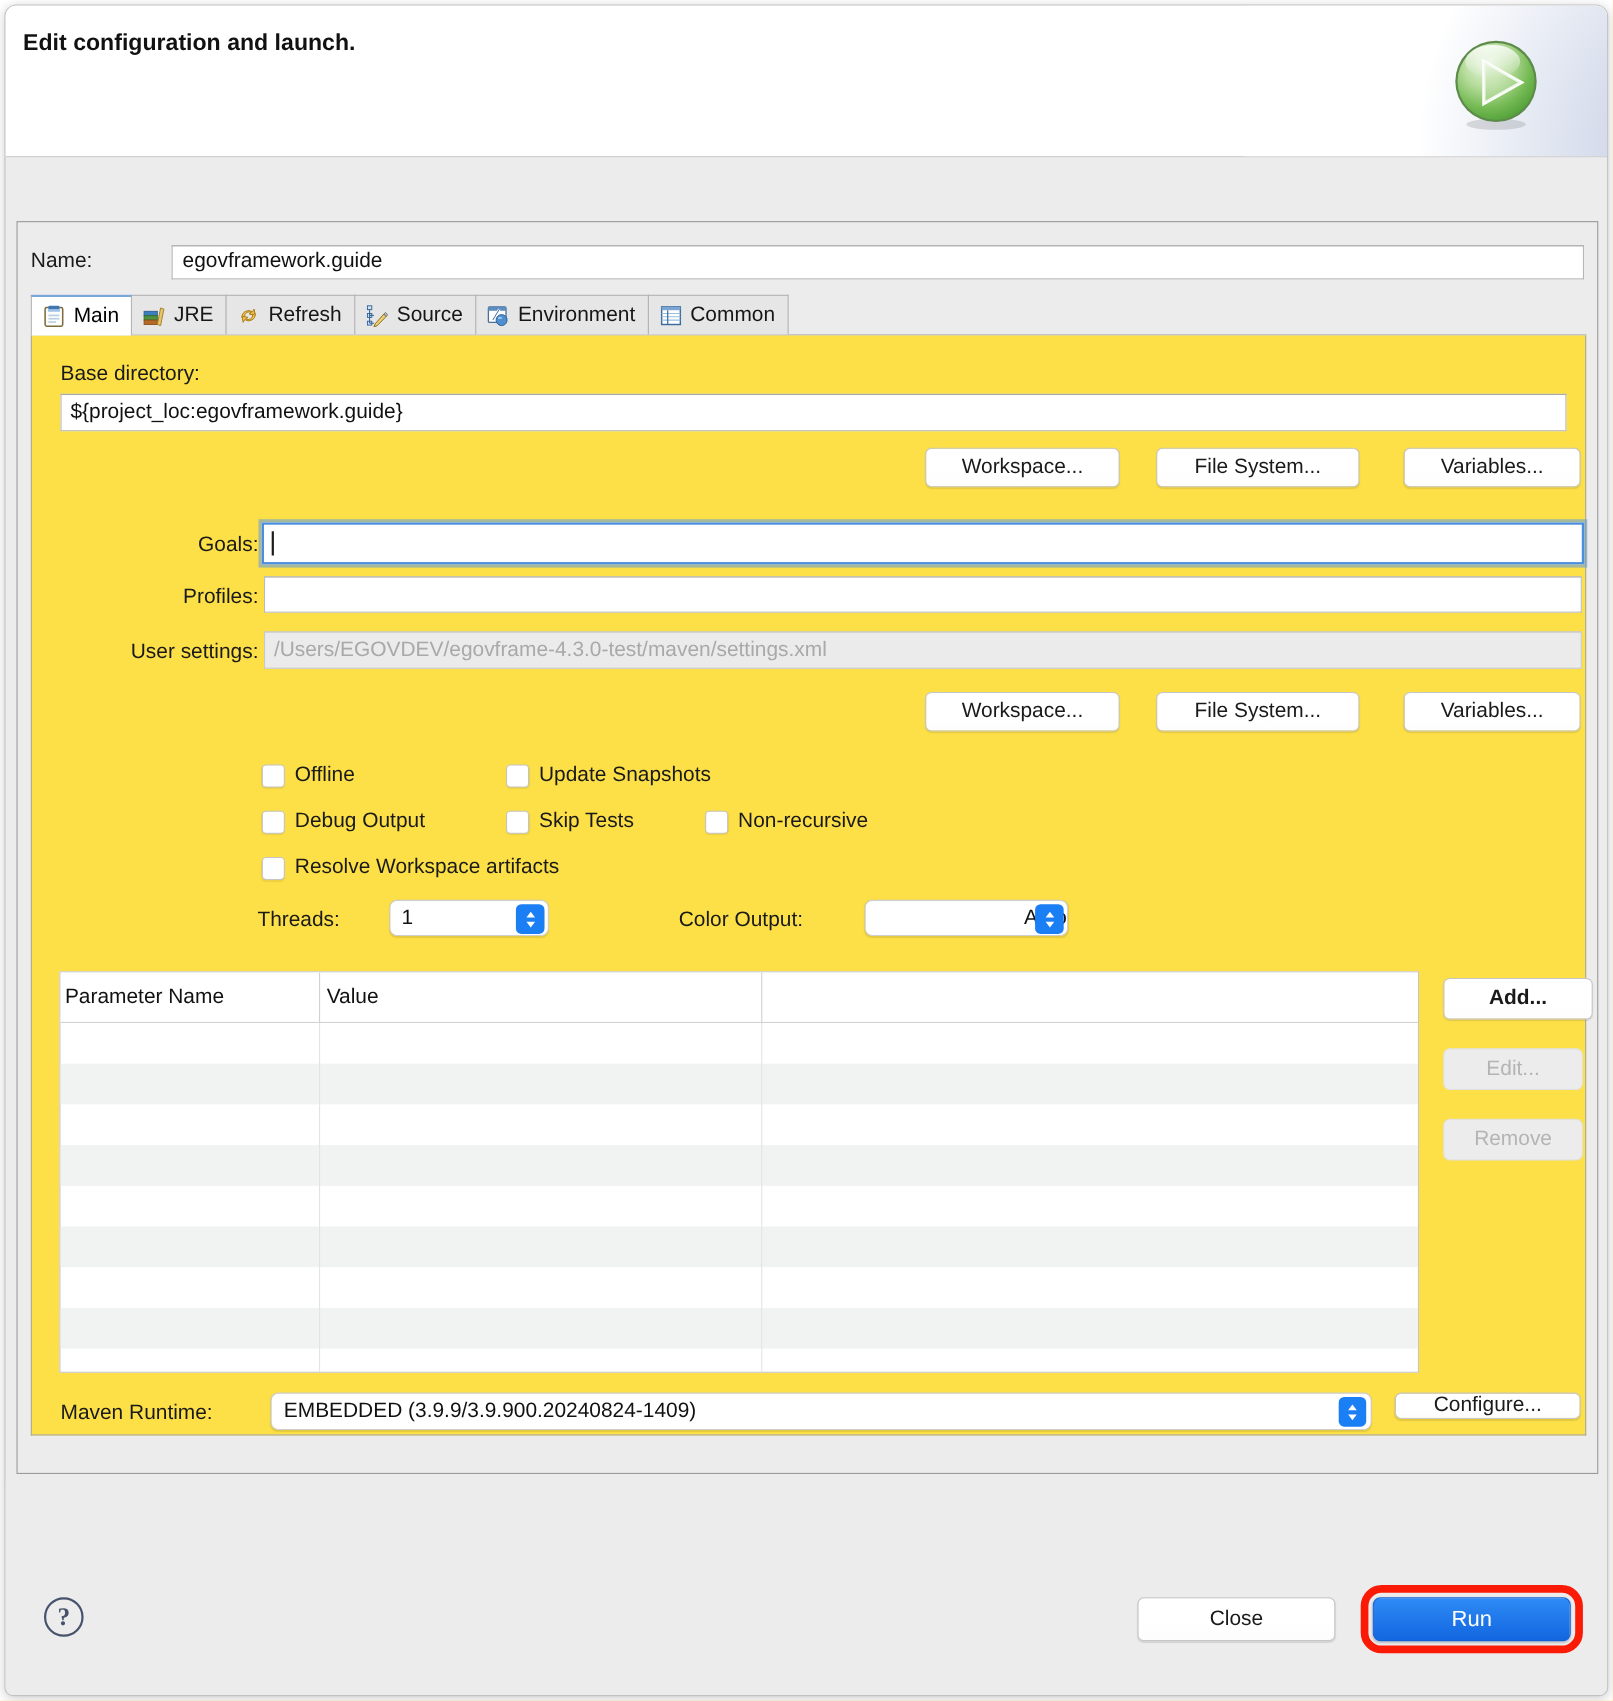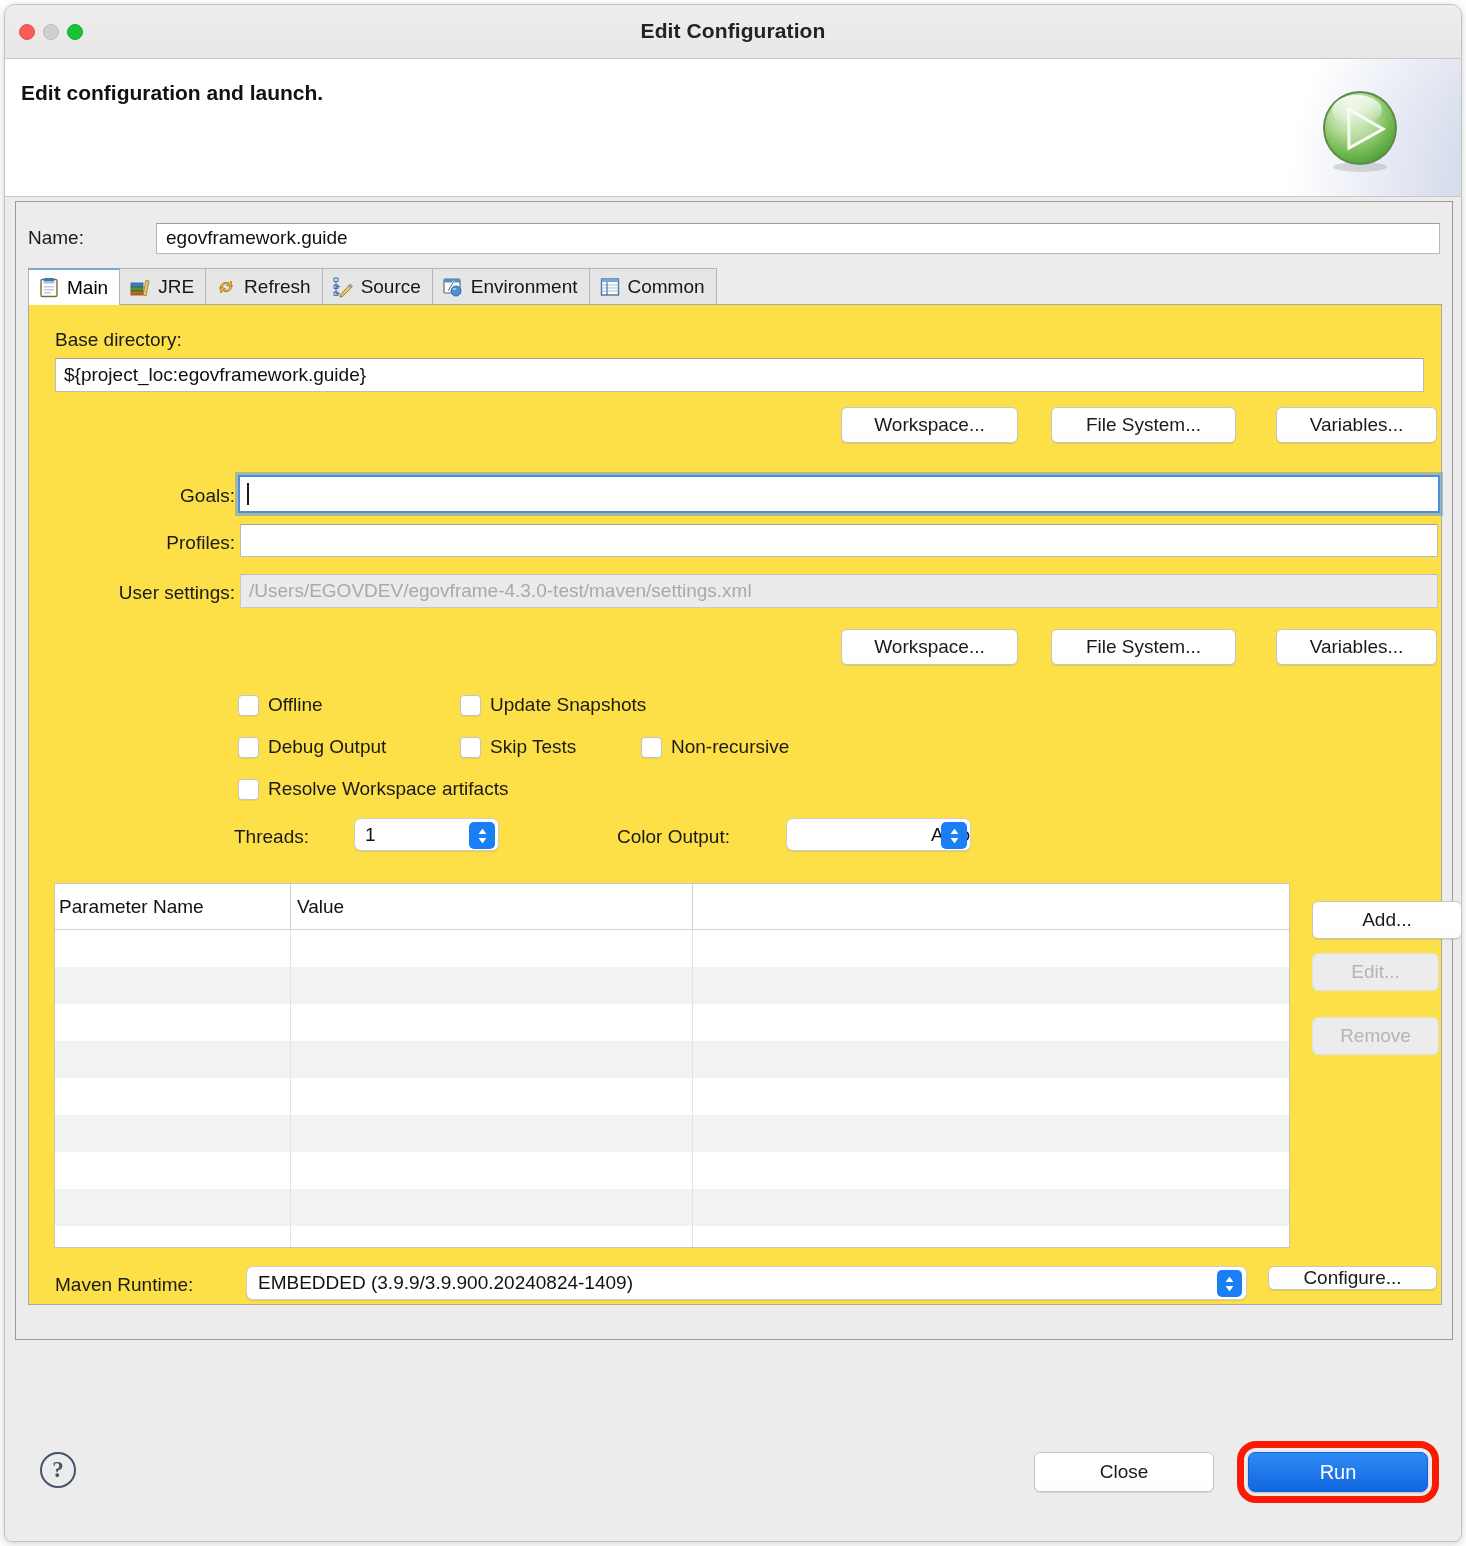--- a/index.html
+++ b/index.html
@@ -293,28 +293,20 @@
     border: 7px solid #fb1a06;
     border-radius: 19px;
     pointer-events: none;
   }
 </style>
 </head>
 <body>
 
 <div class="window">
 
-  <div class="titlebar">
-    <div class="traffic">
-      <div class="dot red"></div>
-      <div class="dot yellow"></div>
-      <div class="dot green"></div>
-    </div>
-    <div class="window-title">Edit Configuration</div>
-  </div>
 
   <div class="banner">
     <div class="banner-gradient"></div>
     <div class="banner-title">Edit configuration and launch.</div>
     <div class="run-badge">
       <svg viewBox="0 0 90 90" width="90" height="90">
         <defs>
           <radialGradient id="gball" cx="38%" cy="28%" r="78%">
             <stop offset="0%" stop-color="#e8f5df"></stop>
             <stop offset="38%" stop-color="#b9dd9f"></stop>
@@ -537,21 +529,21 @@
               <div class="td" style="flex:1;"></div>
             </div>
           <div class="trow">
               <div class="td" style="width:235px;"></div>
               <div class="td" style="width:402px;"></div>
               <div class="td" style="flex:1;"></div>
             </div>
         </div>
       </div>
 
-      <div class="btn" style="position:absolute;left:1283px;top:596px;width:150px;height:38px;">Add...</div>
+      <div class="btn" style="position:absolute;left:1283px;top:584px;width:136px;height:38px;font-weight:bold;">Add...</div>
       <div class="btn disabled" style="position:absolute;left:1283px;top:648px;width:127px;height:38px;">Edit...</div>
       <div class="btn disabled" style="position:absolute;left:1283px;top:712px;width:127px;height:38px;">Remove</div>
 
       <div class="lbl" style="position:absolute;left:26px;top:969px;">Maven Runtime:</div>
       <div class="combo" style="position:absolute;left:217px;top:961px;width:1001px;">
         <span>EMBEDDED (3.9.9/3.9.900.20240824-1409)</span>
         <span class="combo-arrows">
           <svg width="11" height="7" viewBox="0 0 11 7">
               <path d="M5.5 0.8 L9.4 6 H1.6 Z" fill="#fff"></path>
             </svg>

